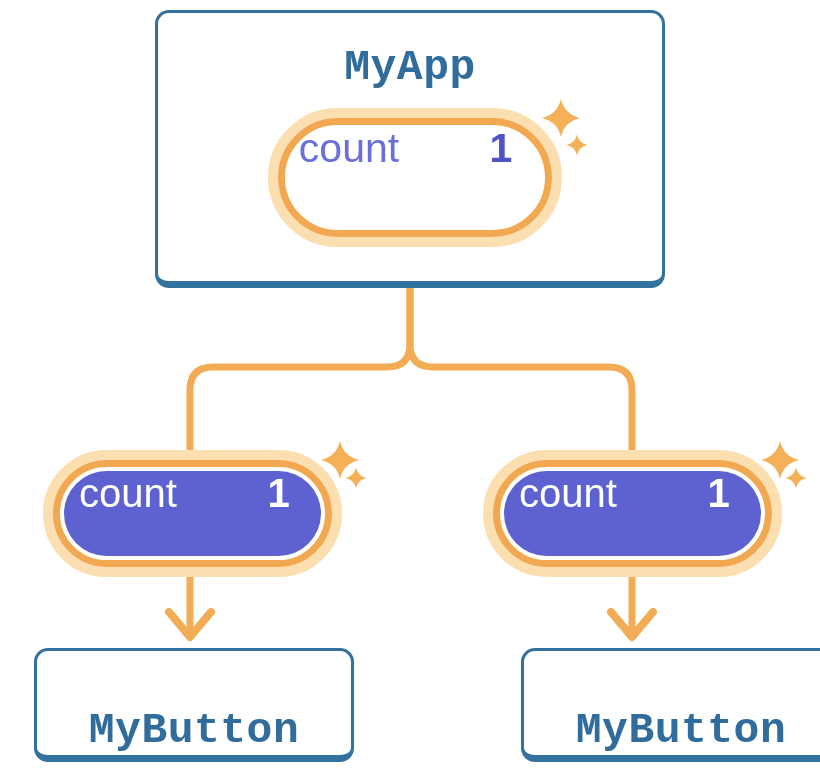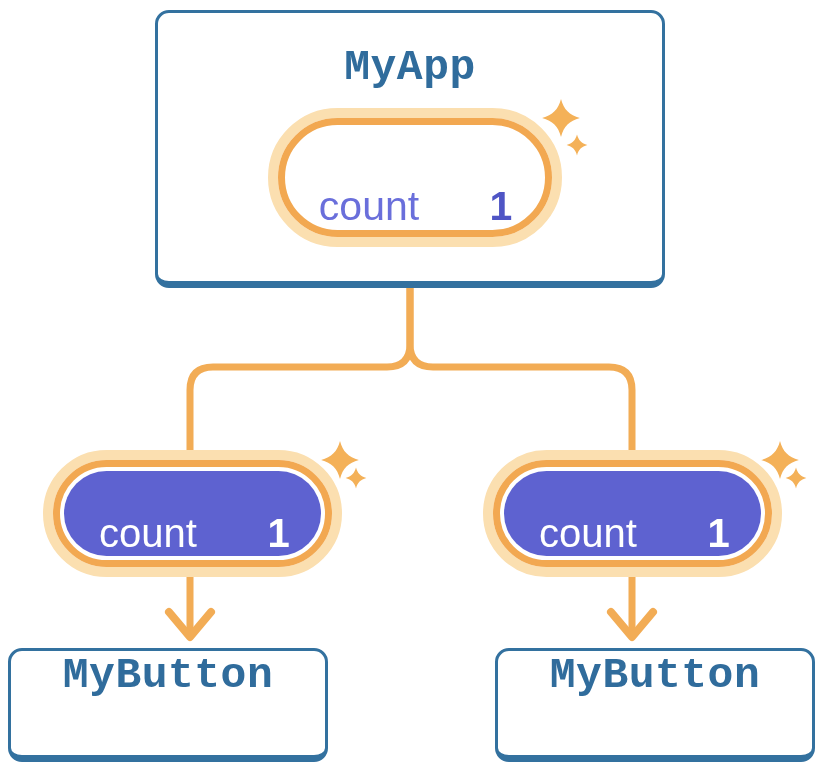--- a/index.html
+++ b/index.html
@@ -38,21 +38,21 @@
     background: #ffffff;
     border: 3px solid #33719F;
     border-bottom-width: 7px;
     border-radius: 14px;
     z-index: 2;
   }
   .card-root { left: 155px; top: 10px; width: 510px; height: 278px; }
   .card-child-left  { left: 8px;   top: 648px; width: 320px; height: 114px; }
   .card-child-right { left: 495px; top: 648px; width: 320px; height: 114px; }
   .card-child-left, .card-child-right {
-    display: flex; align-items: flex-start; justify-content: center;
+    display: flex; align-items: flex-end; justify-content: center; margin-left: 26px;
   }
   .card-title {
     color: #306C9C;
     font-size: 43px;
     font-weight: 600;
     letter-spacing: 0.5px;
     font-family: Liberation Mono, monospace;
   }
   .card-root .card-title {
     display: block;
@@ -68,24 +68,25 @@
     border-radius: 999px;
   }
   .pill-ring {
     border: 7px solid #F2A851;    
     border-radius: 999px;
     background: #ffffff;
     height: 100%;
   }
   .pill-body {
     display: flex;
-    align-items: flex-end;
+    align-items: flex-start;
     height: 100%;
     border-radius: 999px;
     overflow: hidden;
+    gap: 20px;
   }
   
   .pill-state { left: 268px; top: 108px; width: 294px; height: 139px; }
   .pill-state .pill-body { width: 260px; height: 105px; }
   .pill-state .cell-name {
     flex: 1 1 auto;
     display: flex; align-items: center; justify-content: center;
     color: #6A6FDB;
     font-size: 41px;
     font-weight: 400;

